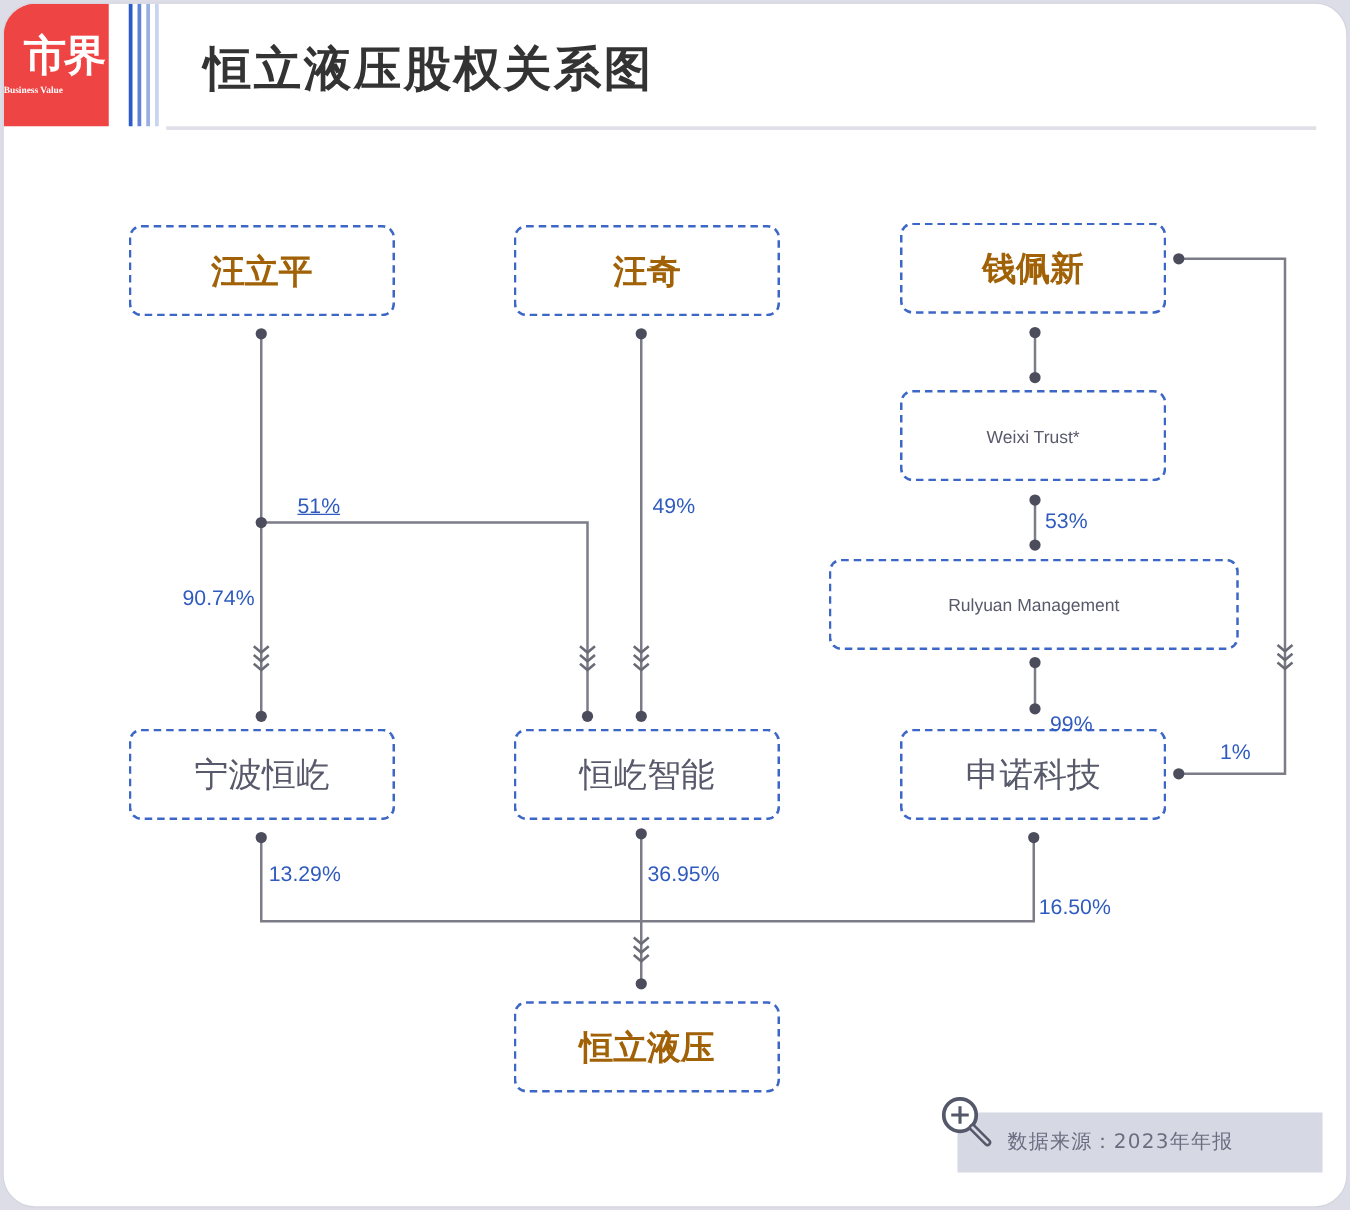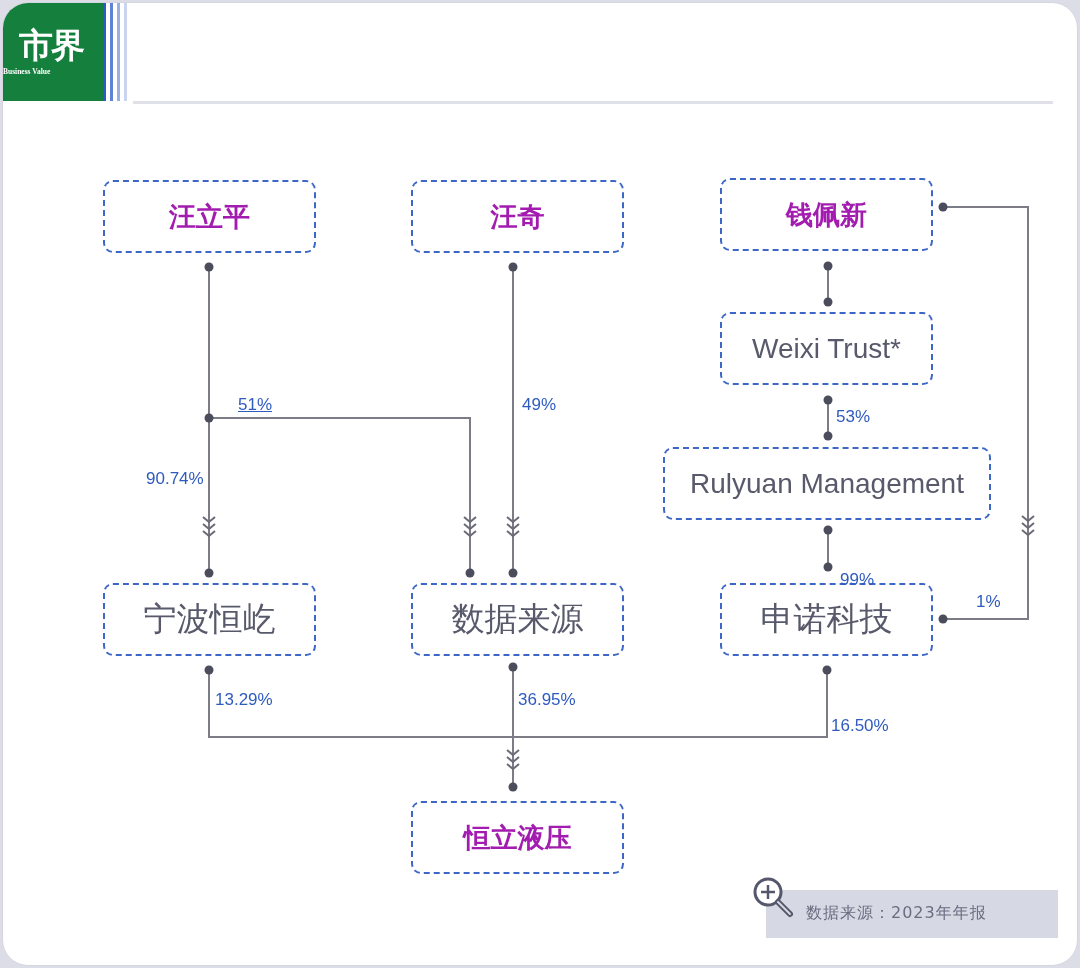--- a/index.html
+++ b/index.html
@@ -7,22 +7,22 @@
     width: 1080px; height: 968px; position: relative; overflow: hidden;
     background: #dcdde6;
     font-family: "DejaVu Sans", "Liberation Sans", sans-serif;
   }
   .card {
     position: absolute; left: 2px; top: 2px; width: 1074px; height: 962px;
     background: #ffffff; border-radius: 26px; overflow: hidden;
     border: 1px solid #d4d5df;
   }
   .logo {
-    position: absolute; left: 0; top: 0; width: 100px; height: 98px;
-    background: #15803d; color: #fff;
+    position: absolute; left: 0; top: 0; width: 84px; height: 98px;
+    background: #ef4444; color: #fff;
   }
   .logo-cn {
     position: absolute; left: 0; width: 96px; top: 24px; text-align: center;
     font-size: 34px; font-weight: bold; letter-spacing: -2px; line-height: 36px;
   }
   .logo-en {
     position: absolute; left: 0; width: 96px; top: 64px; text-align: left;
     font-size: 7.5px; font-weight: bold; font-family: Liberation Serif, serif;
   }
   .stripes { position: absolute; left: 98px; top: 0; height: 98px; width: 30px; }
@@ -33,23 +33,23 @@
   }
   .title-rule {
     position: absolute; left: 130px; top: 98px; width: 920px; height: 3px; background: #dfe0e8;
   }
   .node {
     position: absolute; box-sizing: border-box;
     border: 2px dashed #3d67c6; border-radius: 10px;
     display: flex; align-items: center; justify-content: center;
     color: #585a6b; background: #fff;
   }
-  .node.bold { font-weight: bold; color: #a21caf; font-size: 27px; }
-  .node.cn { font-size: 33px; }
-  .node.en { font-size: 28px; font-family: "Liberation Sans", sans-serif; }
+  .node.bold { font-weight: bold; color: #a16207; font-size: 27px; }
+  .node.cn { font-size: 27px; }
+  .node.en { font-size: 14px; font-family: "Liberation Sans", sans-serif; }
   svg.links { position: absolute; left: 0; top: 0; width: 1080px; height: 968px; }
   .pct {
     position: absolute; color: #2f5bbf; font-size: 17px;
     font-family: "Liberation Sans", sans-serif;
   }
   .source-bar {
     position: absolute; left: 766px; top: 890px; width: 292px; height: 48px;
     background: #d6d8e3;
   }
   .source-text {
@@ -65,20 +65,21 @@
   <div class="logo">
     <div class="logo-cn">市界</div>
     <div class="logo-en">Business Value</div>
   </div>
   <div class="stripes">
     <span style="left:2px;background:#2a5bc9;"></span>
     <span style="left:9px;background:#5f83d6;"></span>
     <span style="left:16px;background:#9ab0e4;"></span>
     <span style="left:23px;background:#c8d4f0;"></span>
   </div>
+  <div class="title">恒立液压股权关系图</div>
   <div class="title-rule"></div>
 </div>
 
 <svg class="links" xmlns="http://www.w3.org/2000/svg">
   <defs>
     <g id="chev">
       <polyline points="-6,-7 0,-2 6,-7" fill="none" stroke="#6a6b76" stroke-width="2"></polyline>
       <polyline points="-6,0 0,5 6,0" fill="none" stroke="#6a6b76" stroke-width="2"></polyline>
       <polyline points="-6,7 0,12 6,7" fill="none" stroke="#6a6b76" stroke-width="2"></polyline>
     </g>
@@ -127,21 +128,21 @@
   <use href="#chev" x="1028" y="523"></use>
   <use href="#chev" x="513" y="757"></use>
 </svg>
 
 <div class="node bold" style="left:103px;top:180px;width:213px;height:73px;">汪立平</div>
 <div class="node bold" style="left:411px;top:180px;width:213px;height:73px;">汪奇</div>
 <div class="node bold" style="left:720px;top:178px;width:213px;height:73px;">钱佩新</div>
 <div class="node en" style="left:720px;top:312px;width:213px;height:73px;">Weixi Trust*</div>
 <div class="node en" style="left:663px;top:447px;width:328px;height:73px;">Rulyuan Management</div>
 <div class="node cn" style="left:103px;top:583px;width:213px;height:73px;">宁波恒屹</div>
-<div class="node cn" style="left:411px;top:583px;width:213px;height:73px;">数据来源</div>
+<div class="node cn" style="left:411px;top:583px;width:213px;height:73px;">恒屹智能</div>
 <div class="node cn" style="left:720px;top:583px;width:213px;height:73px;">申诺科技</div>
 <div class="node bold" style="left:411px;top:801px;width:213px;height:73px;">恒立液压</div>
 
 <div class="pct" style="left:238px;top:395px;text-decoration:underline;">51%</div>
 <div class="pct" style="left:522px;top:395px;">49%</div>
 <div class="pct" style="left:146px;top:469px;">90.74%</div>
 <div class="pct" style="left:836px;top:407px;">53%</div>
 <div class="pct" style="left:840px;top:538px;margin-top:32px;">99%</div>
 <div class="pct" style="left:976px;top:592px;">1%</div>
 <div class="pct" style="left:215px;top:690px;">13.29%</div>

